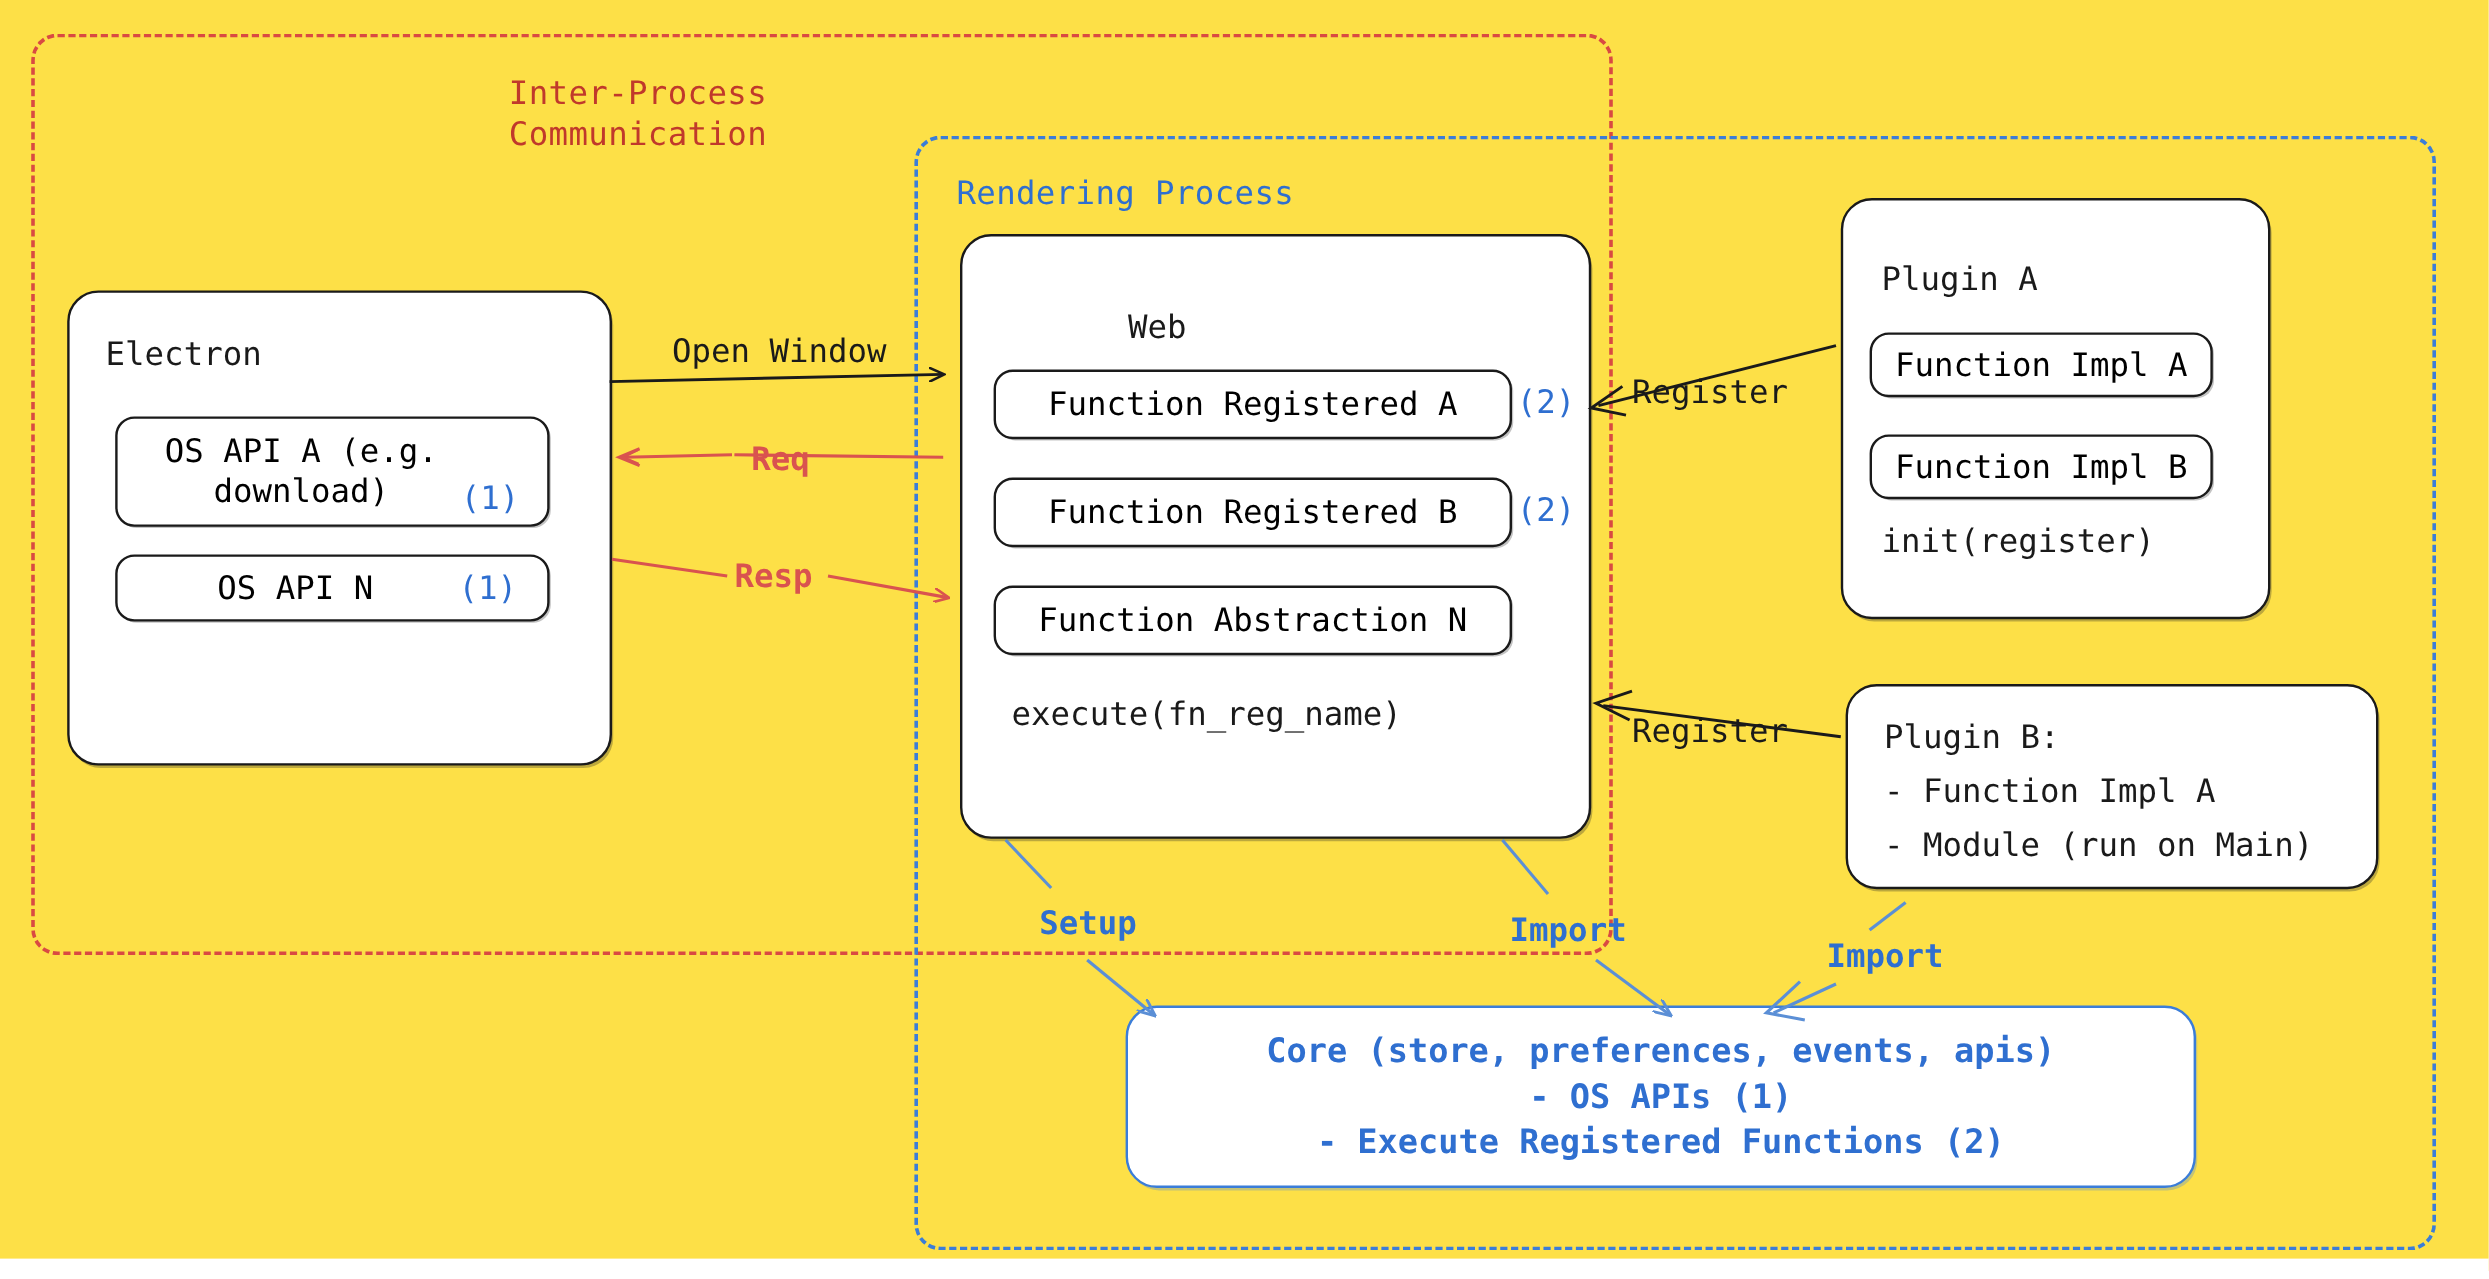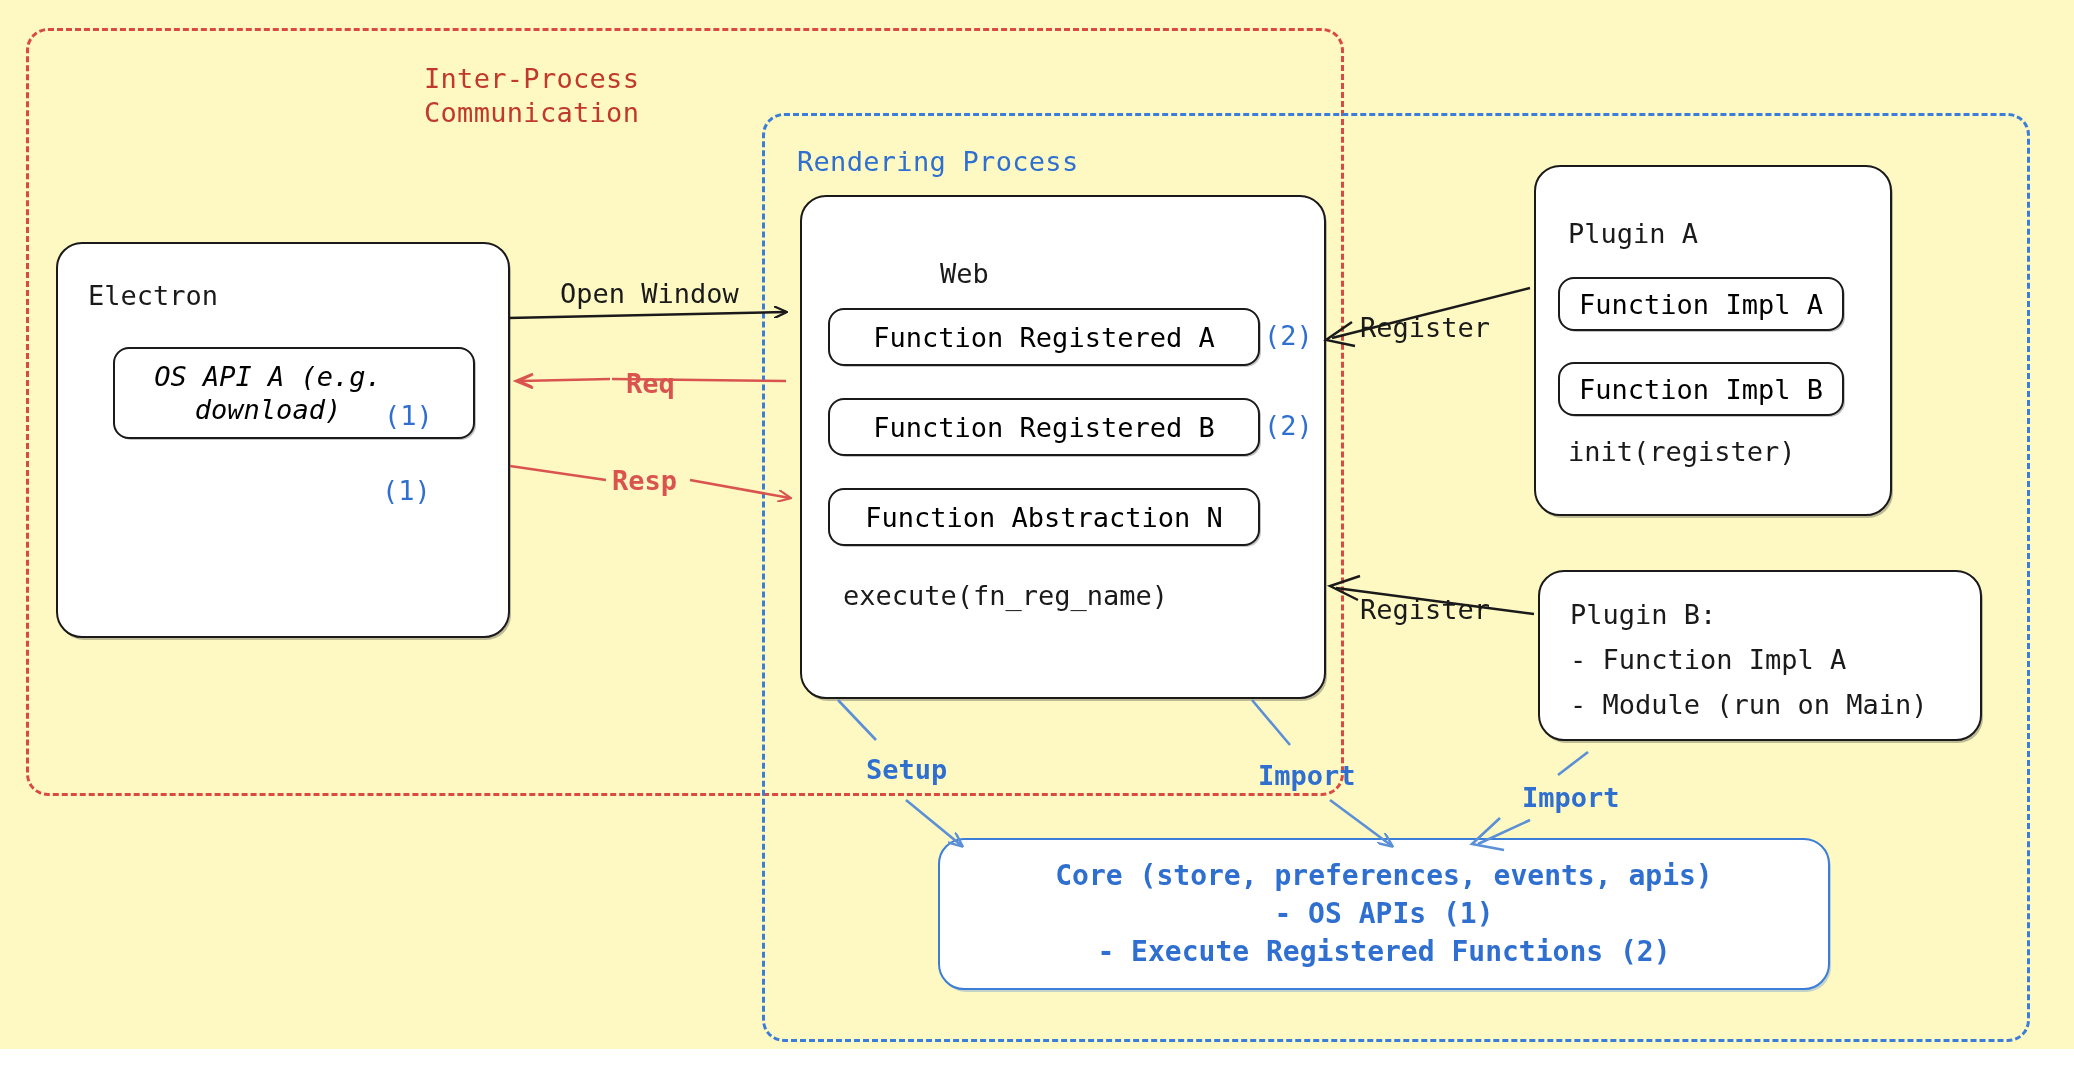--- a/index.html
+++ b/index.html
@@ -7,21 +7,21 @@
     padding: 0;
     background: #ffffff;
   }
   body {
     font-family: "DejaVu Sans Mono", "Liberation Mono", monospace;
   }
   #canvas {
     position: relative;
     width: 2074px;
     height: 1049px;
-    background: #fef9c3;
+    background: #fde047;
     overflow: hidden;
   }
 
   
   .group-dashed {
     position: absolute;
     border-style: dashed;
     border-width: 3px;
     border-radius: 22px;
     background: transparent;
@@ -107,26 +107,29 @@
   <div class="group-dashed group-ipc" style="left:26px; top:28px; width:1312px; height:762px;"></div>
   <div class="group-label ipc" style="left:424px; top:62px; width:330px;">Inter-Process
 Communication</div>
 
   <div class="group-dashed group-render" style="left:762px; top:113px; width:1262px; height:923px;"></div>
   <div class="group-label render" style="left:797px; top:145px; width:430px;">Rendering Process</div>
 
   <div class="box" style="left:56px; top:242px; width:450px; height:392px;"></div>
   <div class="txt t-title" style="left:88px; top:280px;">Electron</div>
 
-  <div class="box-inner" style="left:113px; top:347px; width:358px; height:88px;font-style:italic;">
+  <div class="box-inner" style="left:96px; top:347px; width:358px; height:88px;">
     <span style="display:block; font-size:27px; line-height:33px; padding-right:52px;">OS API A (e.g.
 download)</span>
   </div>
   <div class="marker" style="left:384px; top:400px;">(1)</div>
 
+  <div class="box-inner" style="left:96px; top:462px; width:358px; height:52px;">
+    <span style="display:block; font-size:27px; padding-right:62px;">OS API N</span>
+  </div>
   <div class="marker" style="left:382px; top:475px;">(1)</div>
 
   <div class="box" style="left:800px; top:195px; width:522px; height:500px;"></div>
   <div class="txt t-title" style="left:940px; top:258px;">Web</div>
 
   <div class="box-inner" style="left:828px; top:308px; width:428px; height:54px;">
     <span style="font-size:27px;">Function Registered A</span>
   </div>
   <div class="marker" style="left:1264px; top:320px;">(2)</div>
 

